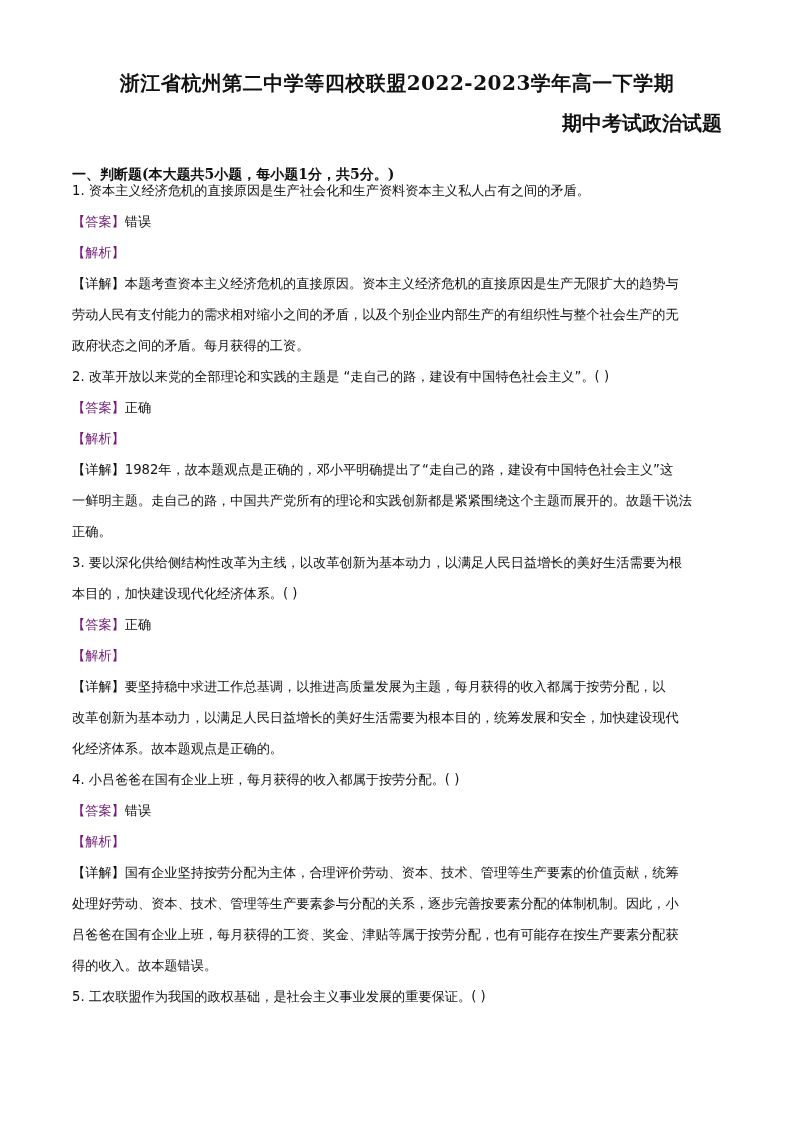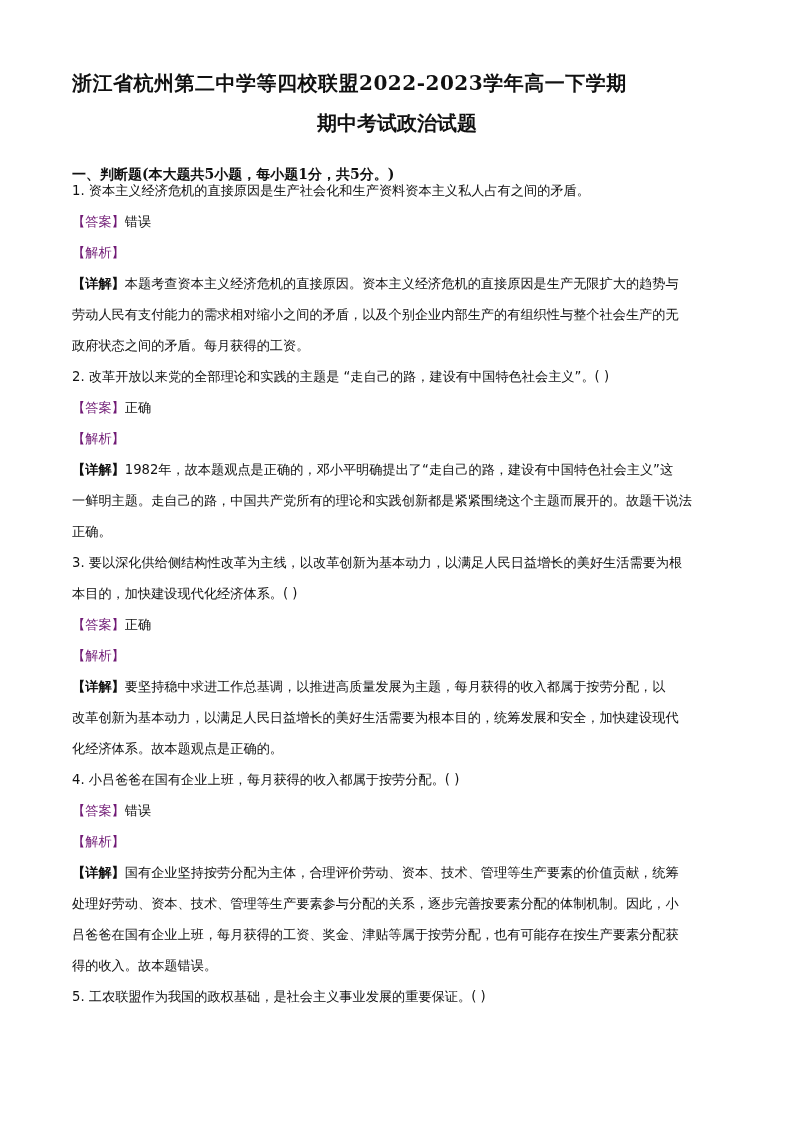--- a/index.html
+++ b/index.html
@@ -1,27 +1,27 @@
 <!DOCTYPE html>
 <html><head>
 <meta charset="utf-8">
 <style>
   html, body { margin: 0; padding: 0; background: #ffffff; }
   body { width: 794px; height: 1123px; position: relative; overflow: hidden;
          font-family: "DejaVu Sans", "Liberation Sans", sans-serif; color: #111; }
   .page { position: absolute; left: 72px; top: 0; width: 650px; }
-  .title1 { position: absolute; top: 70px; left: 0; width: 650px; 
+  .title1 { position: absolute; top: 70px; left: 0; width: 650px; text-align: center;
             font-family: "DejaVu Serif", "Liberation Serif", serif; font-weight: bold; font-size: 20px; letter-spacing: 0.5px; }
-  .title2 { position: absolute; top: 110px; left: 0; width: 650px; text-align: center;
+  .title2 { position: absolute; top: 110px; left: 0; width: 650px; text-align: right;
             font-family: "DejaVu Serif", "Liberation Serif", serif; font-weight: bold; font-size: 20px; }
   .section { position: absolute; top: 166px; left: 0; font-weight: bold; font-size: 14px;
              font-family: "DejaVu Serif", "Liberation Serif", serif; }
   .line { position: absolute; left: 0; font-size: 13.2px; white-space: nowrap; line-height: 20px; }
   .tag { color: #701a75; }
-  .tagb { font-weight: bold; }
+  .tagb { font-weight: normal; }
 </style>
 </head>
 <body>
 
 <div class="page">
   <div class="title1">浙江省杭州第二中学等四校联盟2022-2023学年高一下学期</div>
   <div class="title2">期中考试政治试题</div>
   <div class="section">一、判断题(本大题共5小题，每小题1分，共5分。)</div>
 
   <div class="line" style="top:181px">1. 资本主义经济危机的直接原因是生产社会化和生产资料资本主义私人占有之间的矛盾。</div>

